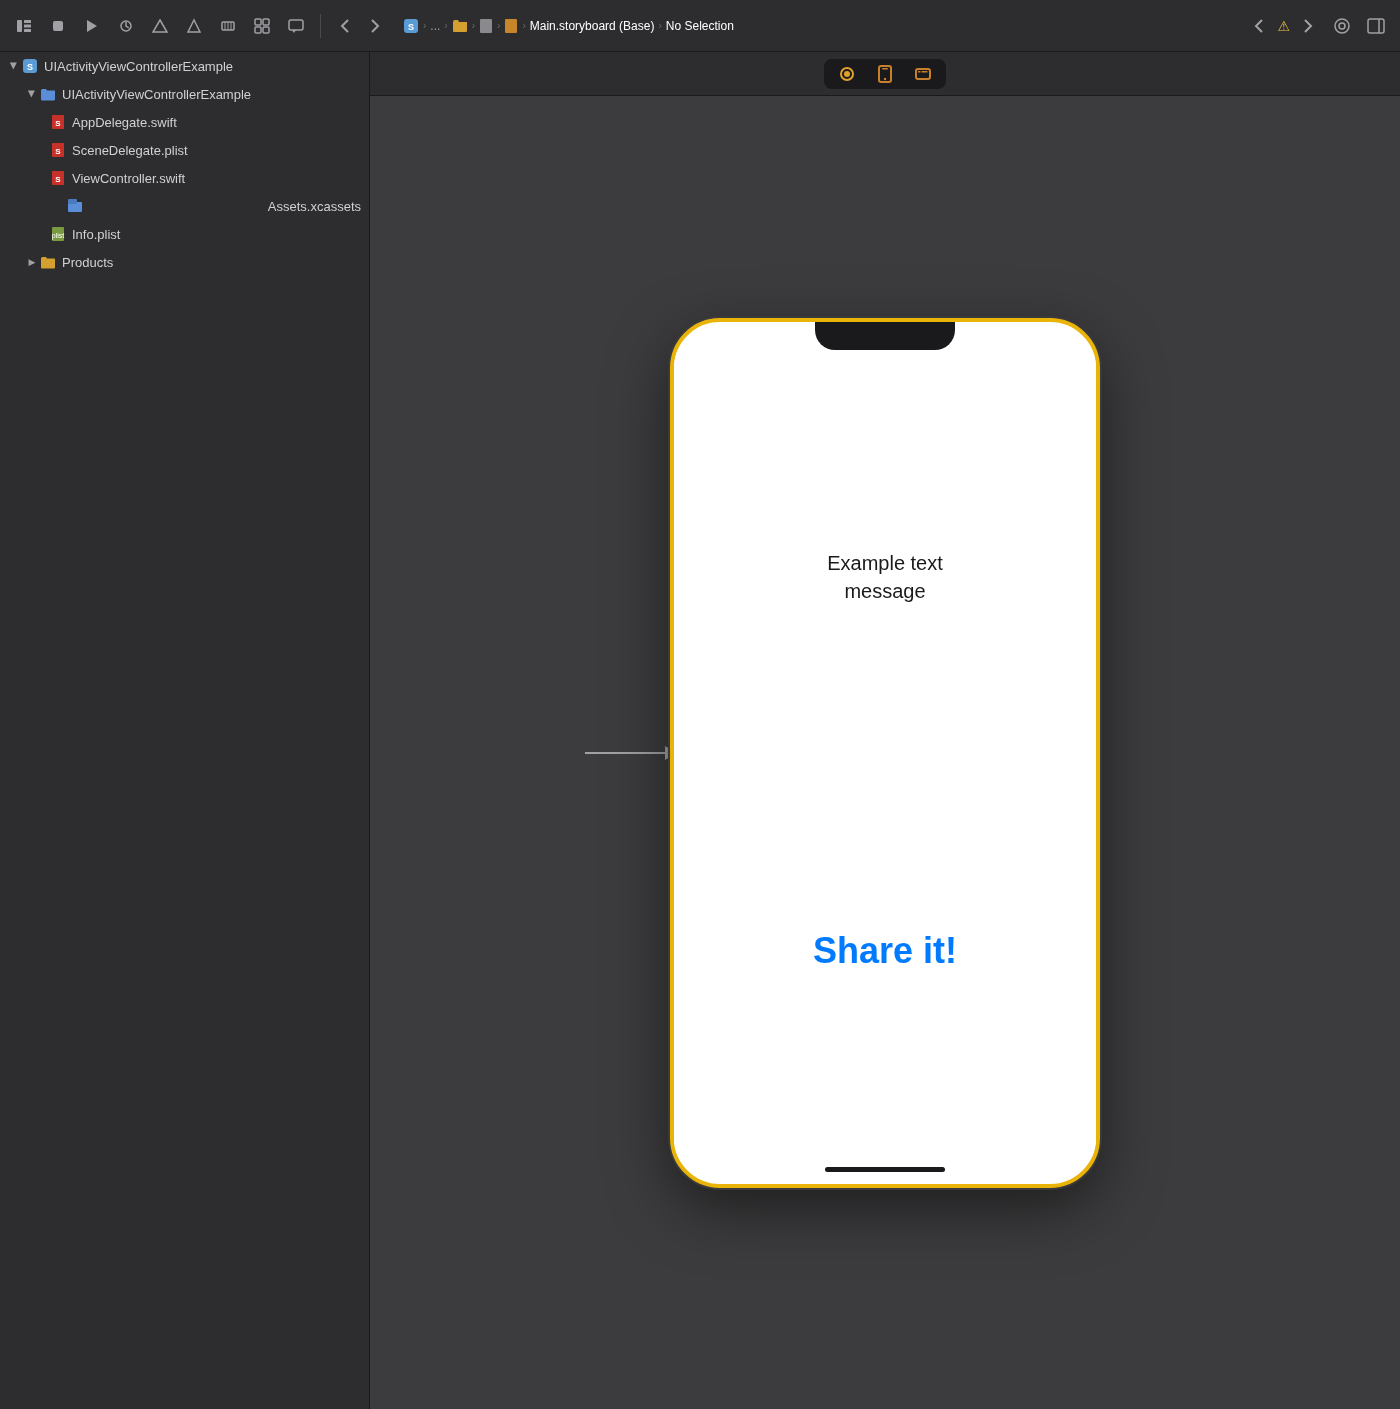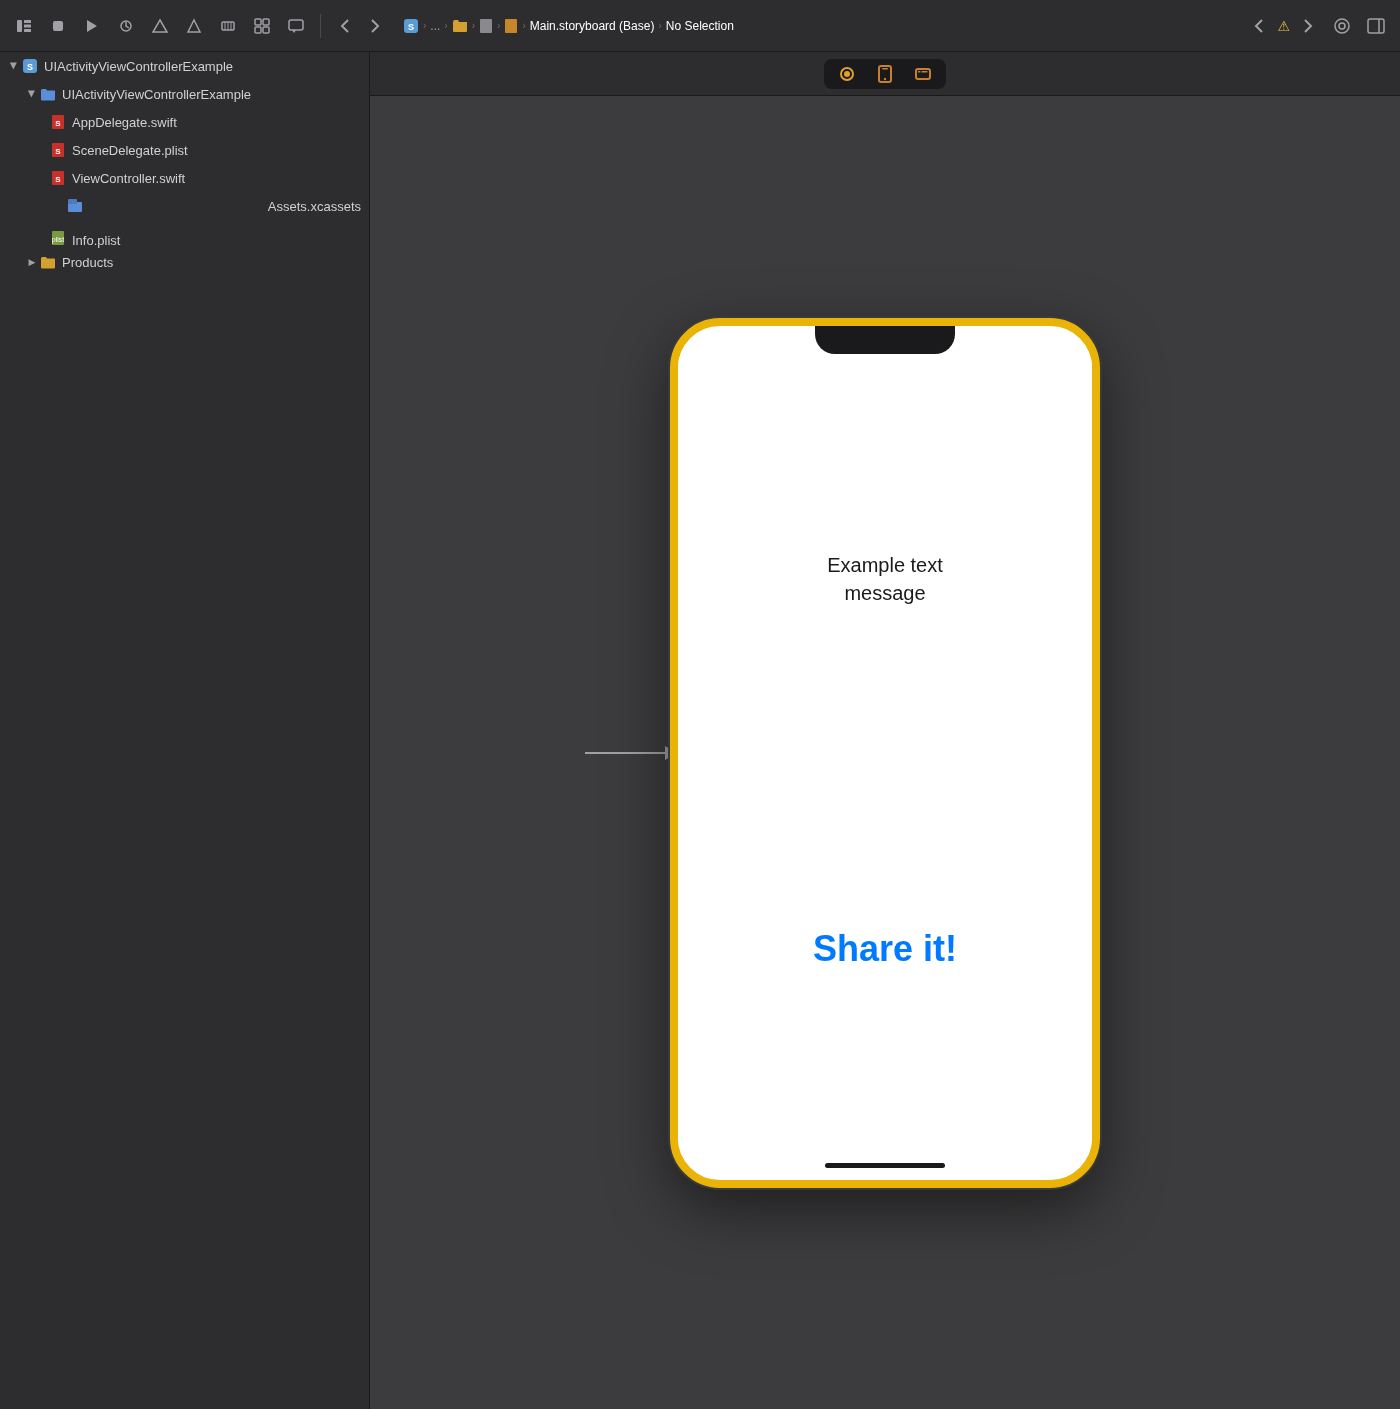--- a/index.html
+++ b/index.html
@@ -197,21 +197,21 @@
       border-bottom: 7px solid transparent;
       border-left: 12px solid #a0a0a5;
     }
 
     
     .iphone-frame {
       width: 430px;
       height: 870px;
       background: white;
       border-radius: 50px;
-      border: 8px solid #eab308;
+      border: 4px solid #eab308;
       position: relative;
       box-shadow: 0 0 0 2px #3a3a3c, 0 20px 60px rgba(0,0,0,0.5);
       overflow: hidden;
       display: flex;
       flex-direction: column;
     }
     .iphone-notch {
       width: 140px;
       height: 28px;
       background: #1a1a1c;
@@ -471,21 +471,21 @@
       <span class="item-icon">
         <svg width="16" height="16" viewBox="0 0 16 16">
             <rect x="1" y="4" width="14" height="10" rx="1" fill="#5b8dd9"></rect>
             <rect x="1" y="1" width="9" height="5" rx="1" fill="#4a7ac0"></rect>
           </svg>
       </span>
       <span class="item-label">Assets.xcassets</span>
     </div>
 
 
-    <div class="sidebar-item" style="padding-left: 4px; align-items: flex-end;">
+    <div class="sidebar-item" style="padding-left: 4px;">
       <span class="indent" style="width:44px"></span>
       <span class="item-icon">
         <svg width="14" height="16" viewBox="0 0 14 16">
             <rect x="1" y="1" width="12" height="14" rx="1" fill="#7a9a40"></rect>
             <text x="7" y="12" font-size="7" text-anchor="middle" fill="white">plist</text>
           </svg>
       </span>
       <span class="item-label">Info.plist</span>
     </div>
 

